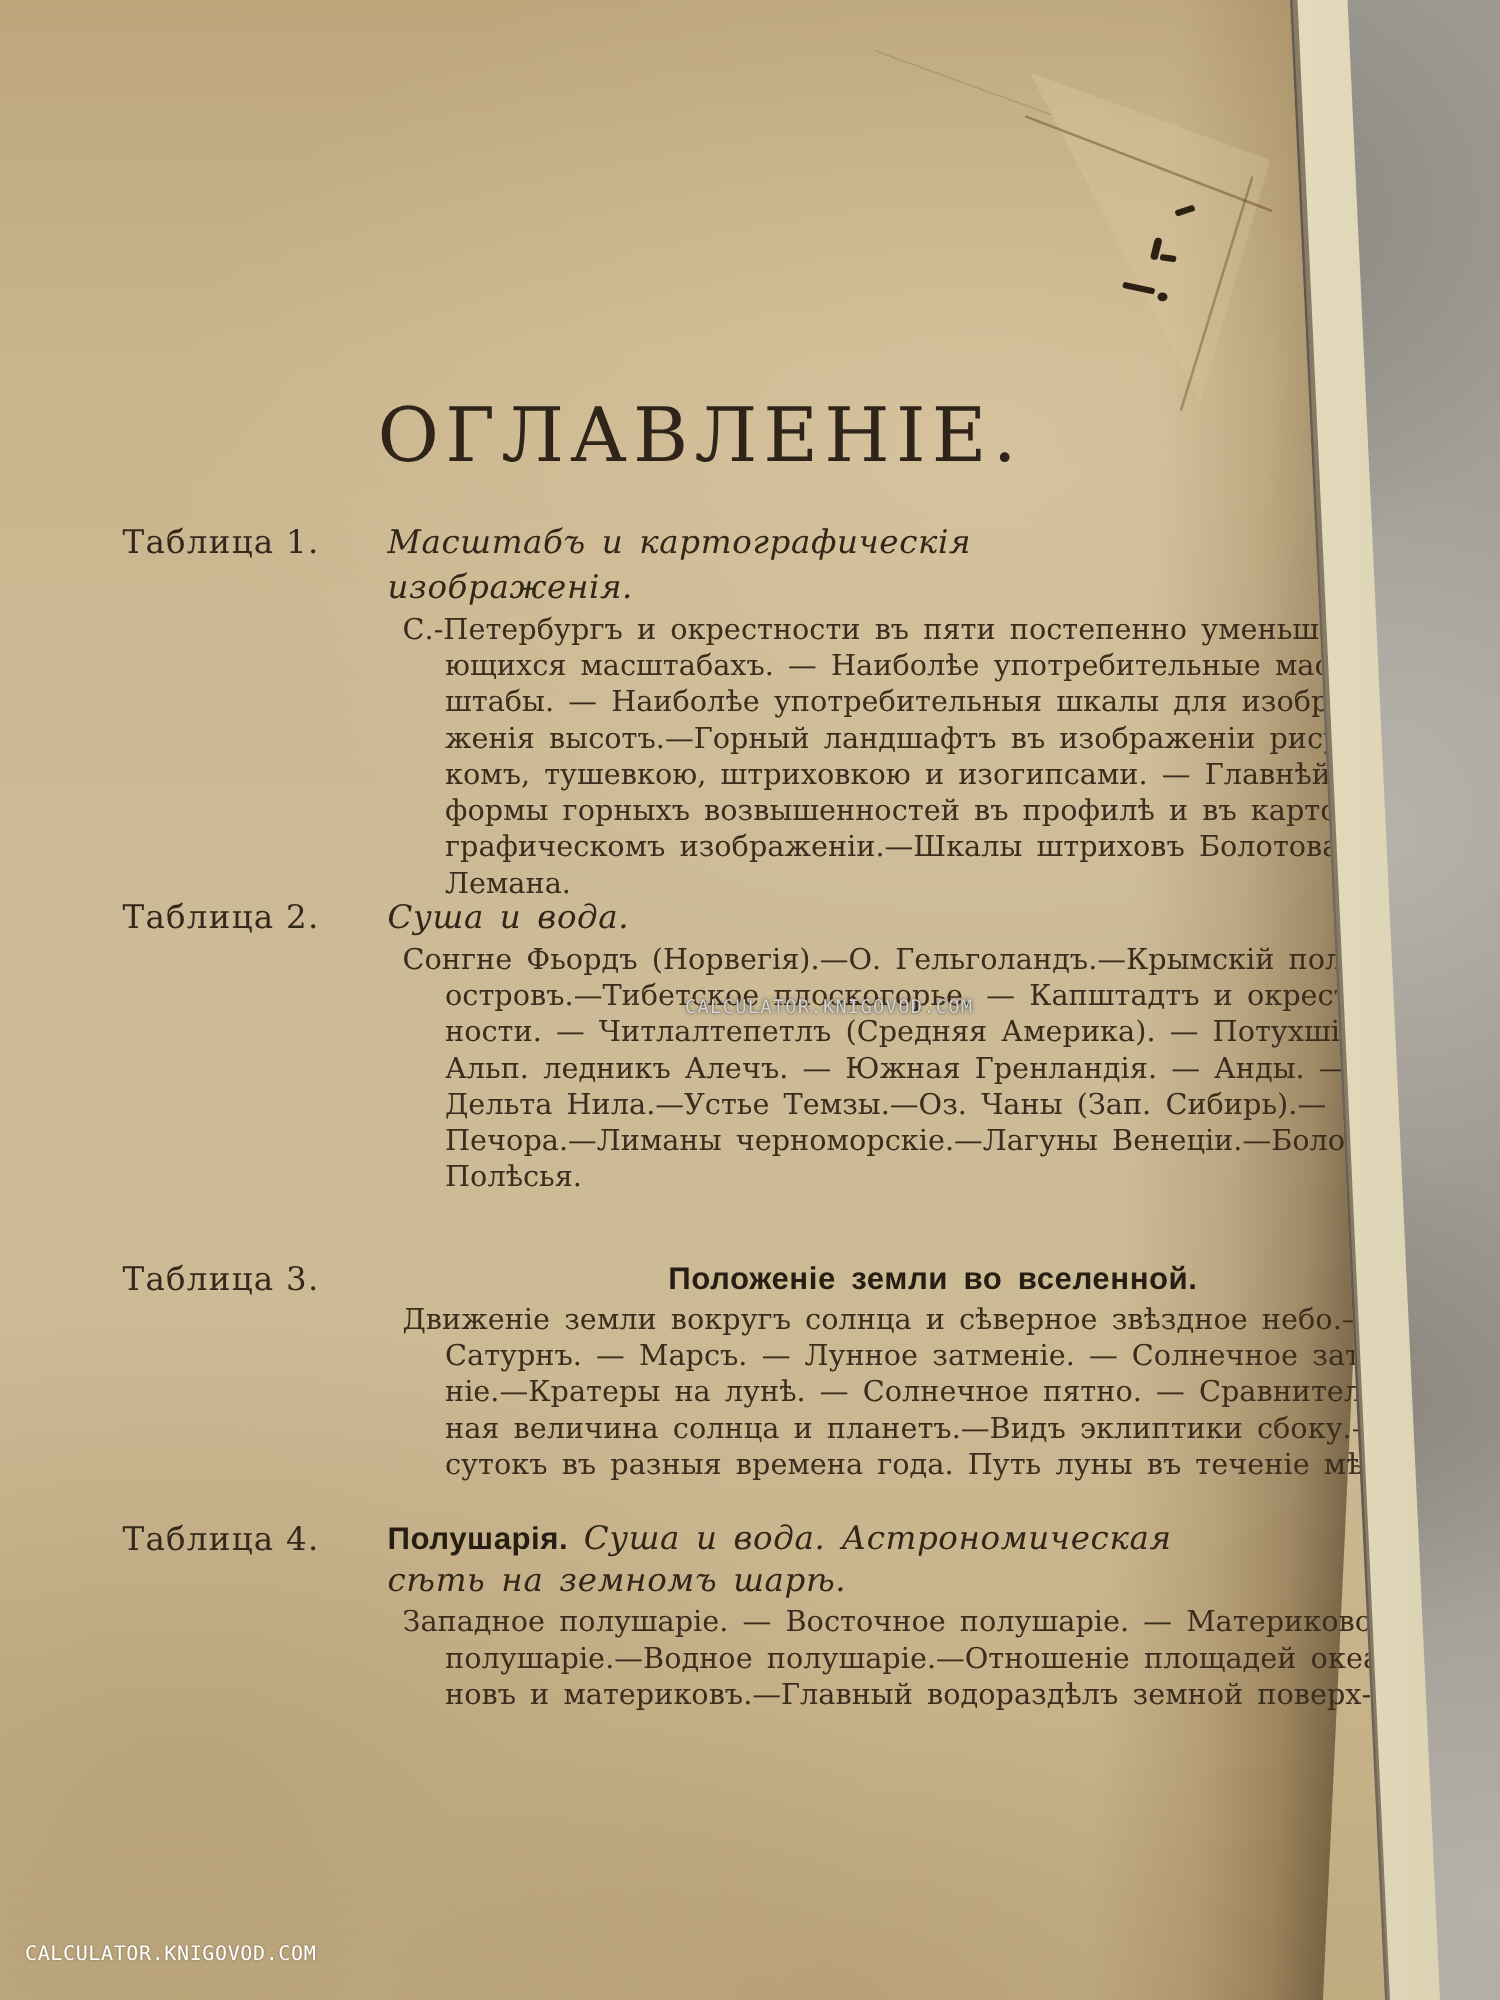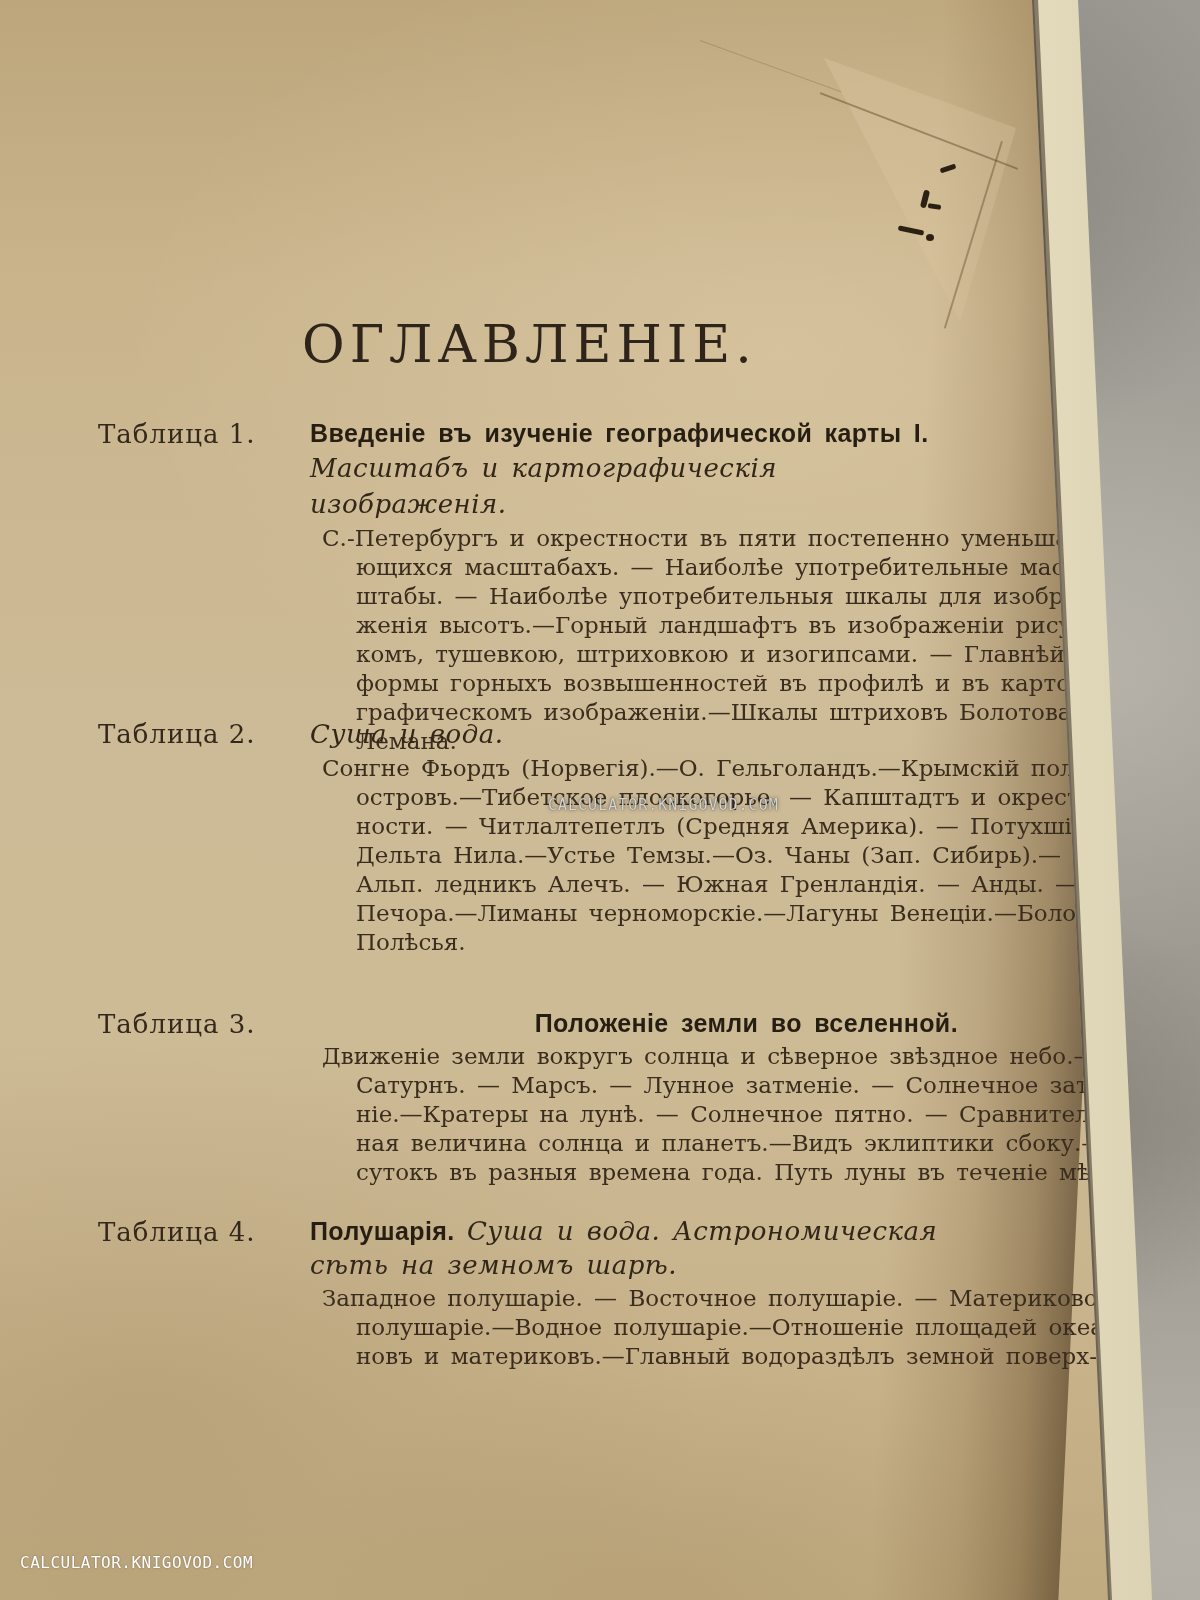--- a/index.html
+++ b/index.html
@@ -51,21 +51,21 @@
   
   .ink{position:absolute;background:#2c2013;border-radius:2px;}
   .ink1{left:940px;top:166px;width:16px;height:5px;transform:rotate(-18deg);}
   .ink2{left:922px;top:190px;width:6px;height:18px;transform:rotate(14deg);border-radius:3px;}
   .ink3{left:928px;top:204px;width:13px;height:5px;transform:rotate(8deg);}
   .ink4{left:898px;top:228px;width:26px;height:5px;transform:rotate(12deg);}
   .ink5{left:926px;top:234px;width:8px;height:7px;border-radius:50%;}
   
   .title{
     position:absolute;left:302px;top:314px;width:420px;
-    font-family:"DejaVu Serif",serif;font-size:52px;letter-spacing:5px;
+    font-family:"DejaVu Serif",serif;font-size:60px;letter-spacing:5px;
     color:#2e241a;white-space:nowrap;
   }
   .section{position:absolute;left:98px;width:860px;}
   .label{
     position:absolute;left:0;top:3px;font-size:26px;letter-spacing:1px;color:#33281b;white-space:nowrap;
   }
   .content{margin-left:212px;width:648px;}
   .heading{
     font-family:"Liberation Sans",sans-serif;font-weight:bold;
     font-size:25px;line-height:34px;letter-spacing:.4px;word-spacing:5px;color:#271e13;
@@ -111,21 +111,20 @@
   <div class="ink ink3"></div>
   <div class="ink ink4"></div>
   <div class="ink ink5"></div>
 
   <div class="title">ОГЛАВЛЕНІЕ.</div>
 
   <div id="sections">
       <div class="section" style="top: 416px;">
         <div class="label">Таблица 1.</div>
         <div class="content">
-          <div class="heading"><span class="hb">Введеніе въ изученіе географической карты I.</span></div>
           <div class="subheading">Масштабъ и картографическія изображенія.</div>
           <div class="body">
             <div class="bline">С.-Петербургъ и окрестности въ пяти постепенно уменьша-</div>
             <div class="bline cont">ющихся масштабахъ. — Наиболѣе употребительные мас-</div>
             <div class="bline cont">штабы. — Наиболѣе употребительныя шкалы для изобра-</div>
             <div class="bline cont">женія высотъ.—Горный ландшафтъ въ изображеніи рисун-</div>
             <div class="bline cont">комъ, тушевкою, штриховкою и изогипсами. — Главнѣйшія</div>
             <div class="bline cont">формы горныхъ возвышенностей въ профилѣ и въ карто-</div>
             <div class="bline cont">графическомъ изображеніи.—Шкалы штриховъ Болотова и</div>
             <div class="bline cont">Лемана.</div>
@@ -133,22 +132,22 @@
         </div>
       </div>
       <div class="section" style="top: 716px;">
         <div class="label">Таблица 2.</div>
         <div class="content">
           <div class="subheading">Суша и вода.</div>
           <div class="body">
             <div class="bline">Сонгне Фьордъ (Норвегія).—О. Гельголандъ.—Крымскій полу-</div>
             <div class="bline cont">островъ.—Тибетское плоскогорье. — Капштадтъ и окрест-</div>
             <div class="bline cont">ности. — Читлалтепетлъ (Средняя Америка). — Потухшіе</div>
+            <div class="bline cont">Альп. ледникъ Алечъ. — Южная Гренландія. — Анды. —</div>
             <div class="bline cont">Дельта Нила.—Устье Темзы.—Оз. Чаны (Зап. Сибирь).—</div>
-            <div class="bline cont">Альп. ледникъ Алечъ. — Южная Гренландія. — Анды. —</div>
             <div class="bline cont">Печора.—Лиманы черноморскіе.—Лагуны Венеціи.—Болота</div>
             <div class="bline cont">Полѣсья.</div>
           </div>
         </div>
       </div>
       <div class="section" style="top: 1006px; text-align: right;">
         <div class="label">Таблица 3.</div>
         <div class="content">
           <div class="heading"><span class="hb">Положеніе земли во вселенной.</span></div>
           <div class="body">

